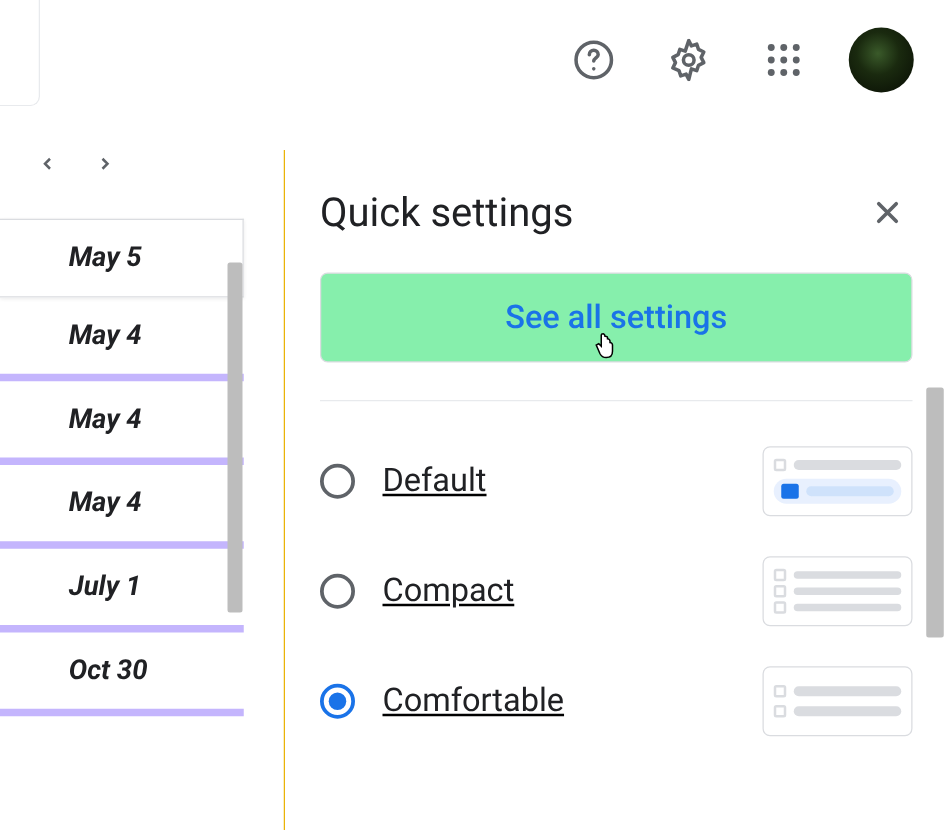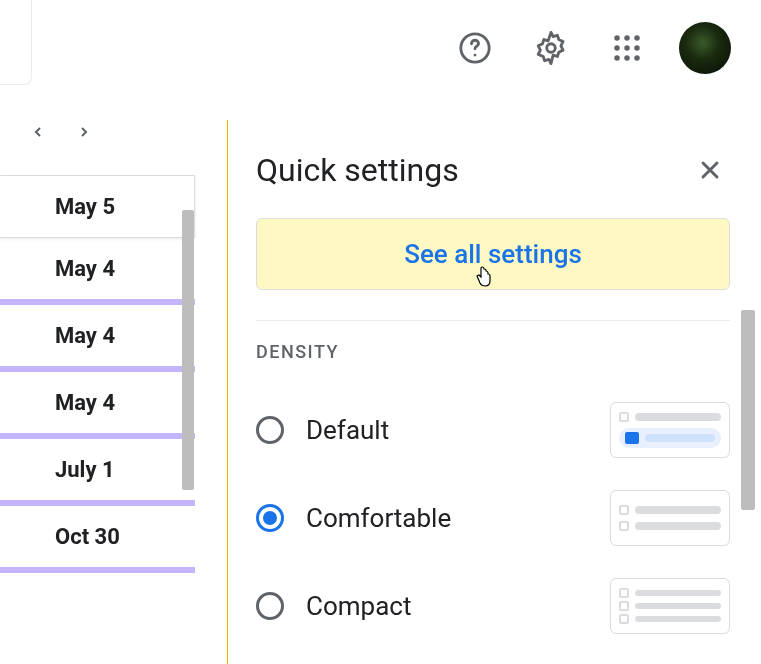--- a/index.html
+++ b/index.html
@@ -58,20 +58,21 @@
     }
     .pager span {
       color: #5f6368;
       font-size: 22px;
       cursor: pointer;
       user-select: none;
     }
     .date-list {
       display: flex;
       flex-direction: column;
+      font-style: italic;
     }
     .date-item {
       padding: 18px 0 18px 55px;
       font-weight: 700;
       font-size: 22px;
       color: #202124;
       border-bottom: 6px solid #c4b5fd;
       cursor: pointer;
     }
     .date-item.active {
@@ -113,21 +114,21 @@
       color: #5f6368;
       cursor: pointer;
       width: 40px;
       height: 40px;
       display: flex;
       align-items: center;
       justify-content: center;
     }
     .see-all-btn {
       width: 100%;
-      background: #fef9c3;
+      background: #86efac;
       border: 1px solid #dadce0;
       border-radius: 6px;
       padding: 20px 0;
       font-size: 26px;
       color: #1a73e8;
       font-weight: 500;
       text-align: center;
       cursor: pointer;
       position: relative;
     }
@@ -142,20 +143,21 @@
       font-size: 18px;
       font-weight: 500;
       color: #5f6368;
       margin-bottom: 24px;
     }
     .option-row {
       display: flex;
       align-items: center;
       padding: 16px 0;
       cursor: pointer;
+      text-decoration: underline;
     }
     .radio {
       width: 28px;
       height: 28px;
       border: 3px solid #5f6368;
       border-radius: 50%;
       margin-right: 22px;
       flex-shrink: 0;
       position: relative;
     }
@@ -331,60 +333,59 @@
       <svg width="28" height="28" viewBox="0 0 24 24" fill="none" stroke="currentColor" stroke-width="2.5" stroke-linecap="round">
           <path d="M18 6L6 18M6 6l12 12"></path>
         </svg>
     </div>
   </div>
 
   <button class="see-all-btn">See all settings</button>
 
   <hr class="divider">
 
-  <div class="section-label">DENSITY</div>
 
   <div class="option-row">
     <div class="radio"></div>
     <div class="option-label">Default</div>
     <div class="preview default">
       <div class="row">
           <span class="sq"></span>
           <div class="line"></div>
         </div>
       <div class="row2">
           <div class="blue-icon"></div>
           <div class="blue-line"></div>
         </div>
     </div>
   </div>
 
   <div class="option-row">
+    <div class="radio"></div>
+    <div class="option-label">Compact</div>
+    <div class="preview compact">
+      <div class="row">
+          <span class="sq"></span>
+          <div class="line"></div>
+        </div>
+      <div class="row">
+          <span class="sq"></span>
+          <div class="line"></div>
+        </div>
+      <div class="row">
+          <span class="sq"></span>
+          <div class="line"></div>
+        </div>
+    </div>
+  </div>
+
+  <div class="option-row">
     <div class="radio selected"></div>
     <div class="option-label">Comfortable</div>
     <div class="preview">
-      <div class="row">
-          <span class="sq"></span>
-          <div class="line"></div>
-        </div>
-      <div class="row">
-          <span class="sq"></span>
-          <div class="line"></div>
-        </div>
-    </div>
-  </div>
-
-  <div class="option-row">
-    <div class="radio"></div>
-    <div class="option-label">Compact</div>
-    <div class="preview compact">
-      <div class="row">
-          <span class="sq"></span>
-          <div class="line"></div>
-        </div>
       <div class="row">
           <span class="sq"></span>
           <div class="line"></div>
         </div>
       <div class="row">
           <span class="sq"></span>
           <div class="line"></div>
         </div>
     </div>
   </div>

